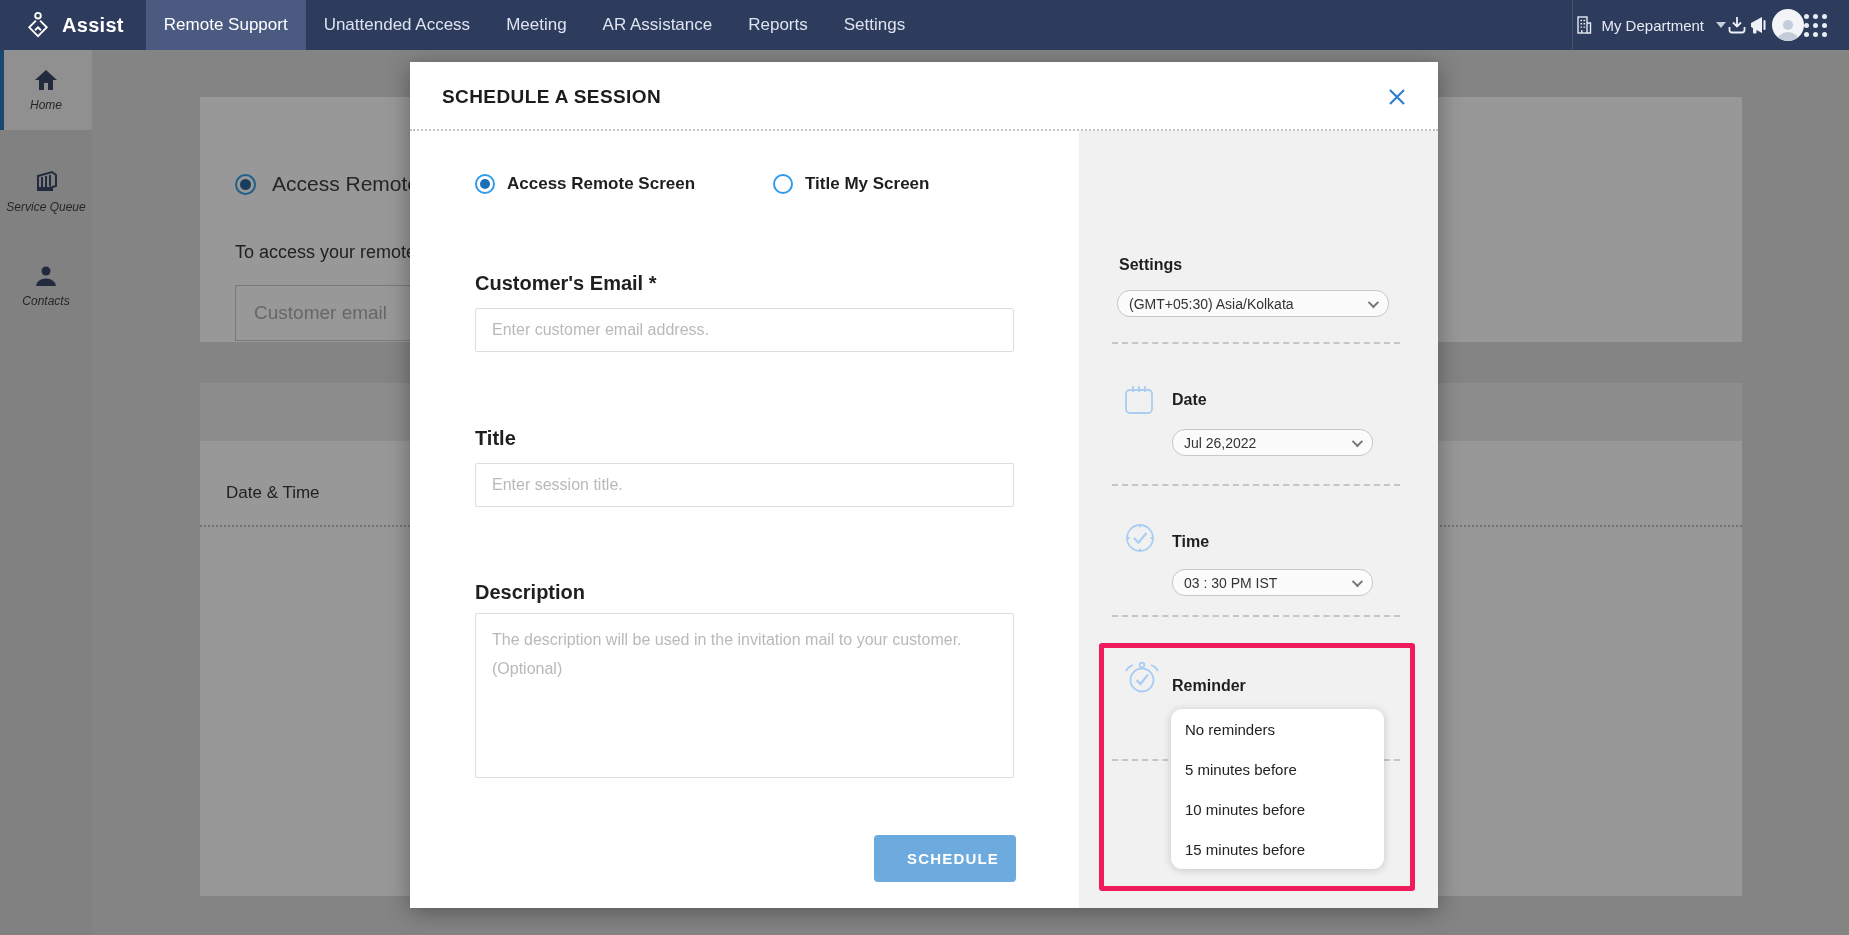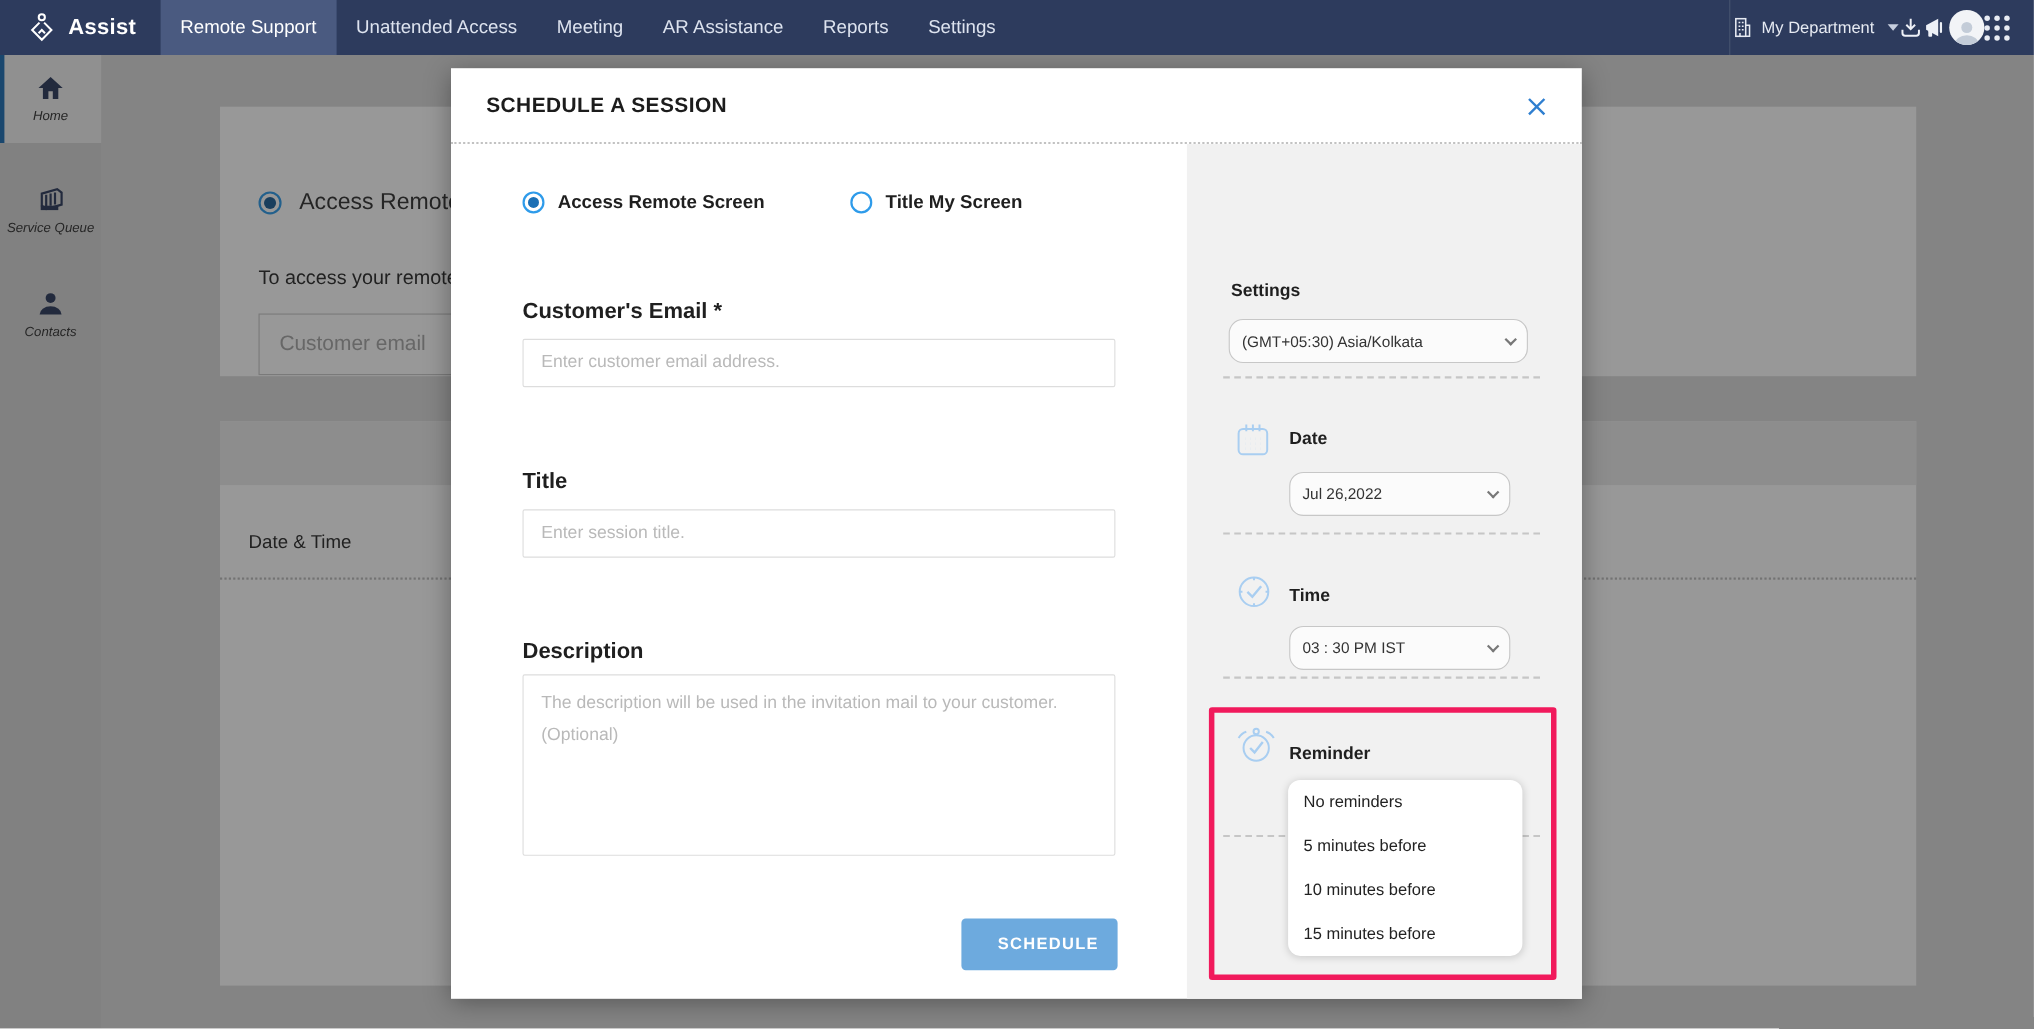--- a/index.html
+++ b/index.html
@@ -86,21 +86,21 @@
             background:#fff; padding:12px 16px; font-size:16px; line-height:1.8; color:#333;
             resize:none; border-radius:2px; font-family:"Liberation Sans",sans-serif; }
   .schedule-btn { position:absolute; left:464px; top:773px; width:142px; height:47px;
             background:#6daade; color:#fff; border:none; border-radius:4px; font-size:15px;
             font-weight:600; letter-spacing:1.2px; cursor:pointer;
             font-family:"Liberation Sans",sans-serif;padding-left:16px; }
 
   
   .right-pane { position:absolute; left:669px; top:69px; width:359px; height:777px; background:#f1f1f1; }
   .rp-label { position:absolute; font-size:16px; font-weight:700; color:#1f1f1f; }
-  .pill { position:absolute; height:40px; background:#fbfbfb; border:1px solid #c7c7c7;
+  .pill { position:absolute; height:27px; background:#fbfbfb; border:1px solid #c7c7c7;
           border-radius:13px; display:flex; align-items:center; justify-content:space-between;
           padding:0 12px 0 11px; font-size:14px; color:#333; cursor:pointer; white-space:nowrap;gap:12px; }
   .chev { width:8px; height:8px; border-right:2px solid #777; border-bottom:2px solid #777;
           transform:rotate(45deg) translateY(-2px); flex:0 0 auto; margin-left:8px; }
   .dash-sep { position:absolute; left:33px; width:288px; border-top:2px dashed #c6c6c6; }
   .rp-icon { position:absolute; }
 
   .pink-box { position:absolute; left:20px; top:512px; width:316px; height:248px;
               border:5px solid #f11a5c; border-radius:3px; z-index:3; pointer-events:none; }
   .rem-list { position:absolute; left:92px; top:578px; width:213px; background:#fff; z-index:2;

